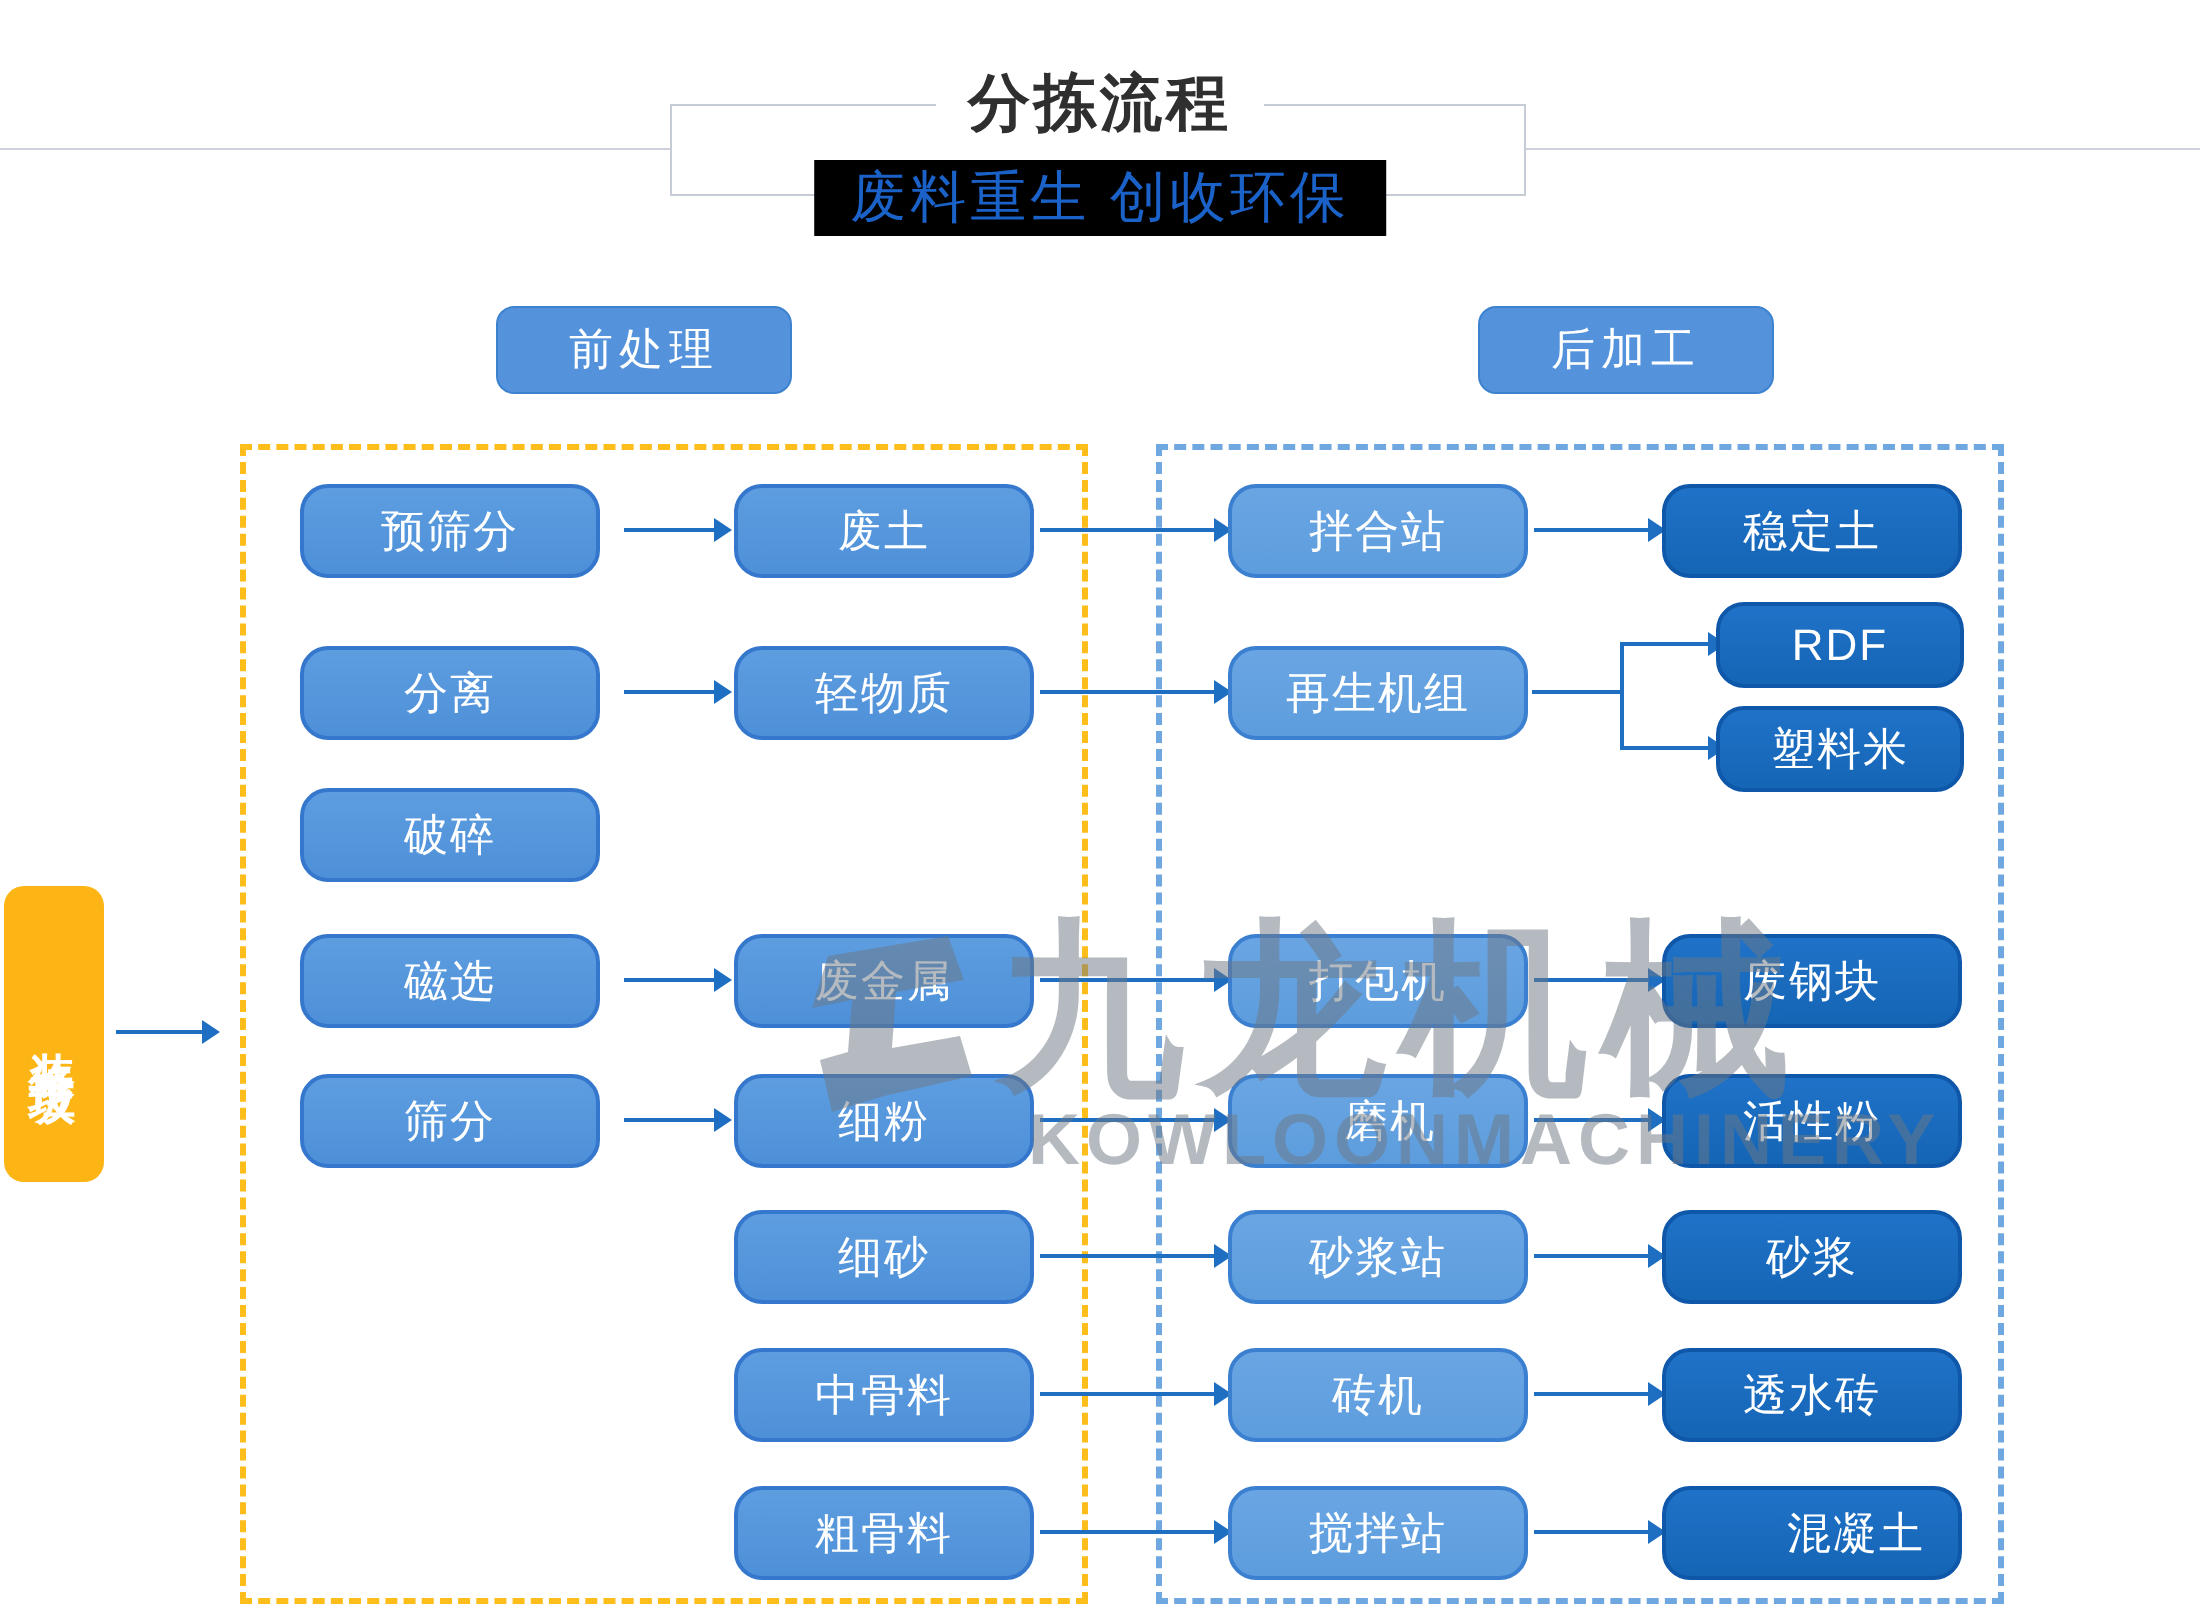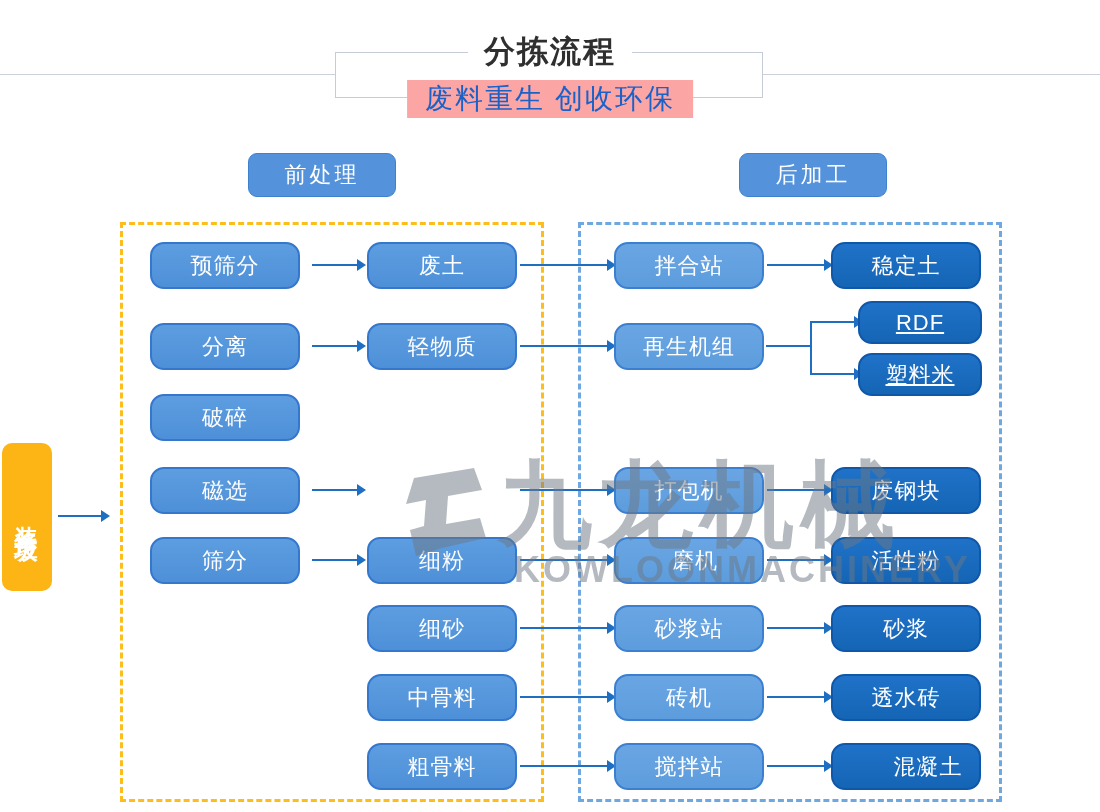--- a/index.html
+++ b/index.html
@@ -4,21 +4,21 @@
 <style>
   * { box-sizing: border-box; margin: 0; padding: 0; }
   body { background: #fff; font-family: "Liberation Sans", "DejaVu Sans", sans-serif; }
   .canvas { position: relative; width: 1100px; height: 812px; background: #fff; overflow: hidden; }
 
   
   .hline { position: absolute; left: 0; top: 74px; width: 100%; height: 1px; background: #ccd1db; }
   .title-box { position: absolute; left: 335px; top: 52px; width: 428px; height: 46px; background: #fff; border: 1px solid #c6ccd6; }
   .title { position: absolute; left: 550px; top: 52px; transform: translate(-50%,-50%); background: #fff;
            padding: 0 16px; font-size: 31px; font-weight: bold; color: #2f2f2f; white-space: nowrap; letter-spacing: 2px; }
-  .subtitle { position: absolute; left: 550px; top: 99px; transform: translate(-50%,-50%); background: #fca5a5;
+  .subtitle { position: absolute; left: 550px; top: 99px; transform: translate(-50%,-50%); background: #000000;
            padding: 0 18px; font-size: 28px; color: var(--subtitle-blue); white-space: nowrap; letter-spacing: 2px; }
 
   
   .stage { position: absolute; width: 148px; height: 44px; border-radius: 9px; background: var(--stage-blue);
            border: 1px solid #3d82cf; color: #fff; font-size: 22px; display: flex; align-items: center;
            justify-content: center; letter-spacing: 3px; }
 
   
   .dash { position: absolute; border-width: 3px; border-style: dashed; top: 222px; width: 424px; height: 580px; }
   .dash.yellow { left: 120px; border-color: var(--dash-yellow); }
@@ -28,21 +28,21 @@
   .src { position: absolute; left: 2px; top: 443px; width: 50px; height: 148px; background: var(--yellow);
          border-radius: 10px; color: #fff; font-size: 23px; font-weight: bold; display: flex; align-items: center;
          justify-content: center; writing-mode: vertical-rl; text-orientation: upright; letter-spacing: 5px; }
 
   
   .node { position: absolute; width: 150px; height: 47px; border-radius: 14px; display: flex; align-items: center;
           justify-content: center; color: #fff; font-size: 22px; letter-spacing: 1px; z-index: 2; }
   .node.mid  { background: linear-gradient(180deg, #5d9de0, var(--box-blue)); border: 2px solid #3477cd; }
   .node.proc { background: linear-gradient(180deg, #6aa5e3, var(--box-blue-light)); border: 2px solid #3b80d0; }
   .node.dark { background: linear-gradient(180deg, #1f72c8, var(--box-dark)); border: 2px solid #0f57a9; }
-  .node.small { width: 124px; height: 43px; text-decoration: underline; }
+  .node.small { width: 124px; height: 43px; }
 
   
   .arrow { position: absolute; height: 2px; background: var(--arrow); z-index: 1; }
   .arrow.head::after { content: ""; position: absolute; right: -8px; top: -5px; width: 0; height: 0;
           border-left: 9px solid var(--arrow); border-top: 6px solid transparent; border-bottom: 6px solid transparent; }
   .vline { position: absolute; width: 2px; background: var(--arrow); z-index: 1; }
 
   
   .watermark { position: absolute; left: 396px; top: 456px; width: 520px; height: 145px; opacity: .5;
                color: #6e7883; z-index: 5; pointer-events: none; }
@@ -70,21 +70,22 @@
   <div class="arrow head" style="left:58px;top:515px;width:44px;"></div>
 
   <div class="node mid" style="left:150px;top:242px;">预筛分</div>
   <div class="node mid" style="left:150px;top:323px;">分离</div>
   <div class="node mid" style="left:150px;top:394px;">破碎</div>
   <div class="node mid" style="left:150px;top:467px;">磁选</div>
   <div class="node mid" style="left:150px;top:537px;">筛分</div>
 
   <div class="node mid" style="left:367px;top:242px;">废土</div>
   <div class="node mid" style="left:367px;top:323px;">轻物质</div>
-  <div class="node mid" style="left:367px;top:537px;border-radius:13px;">细粉</div>
+  <div class="node mid" style="left:367px;top:467px;">废金属</div>
+  <div class="node mid" style="left:367px;top:537px;">细粉</div>
   <div class="node mid" style="left:367px;top:605px;">细砂</div>
   <div class="node mid" style="left:367px;top:674px;font-family:Liberation Serif, serif;">中骨料</div>
   <div class="node mid" style="left:367px;top:743px;">粗骨料</div>
 
   <div class="node proc" style="left:614px;top:242px;">拌合站</div>
   <div class="node proc" style="left:614px;top:323px;">再生机组</div>
   <div class="node proc" style="left:614px;top:467px;">打包机</div>
   <div class="node proc" style="left:614px;top:537px;padding-left:12px;">磨机</div>
   <div class="node proc" style="left:614px;top:605px;">砂浆站</div>
   <div class="node proc" style="left:614px;top:674px;">砖机</div>

